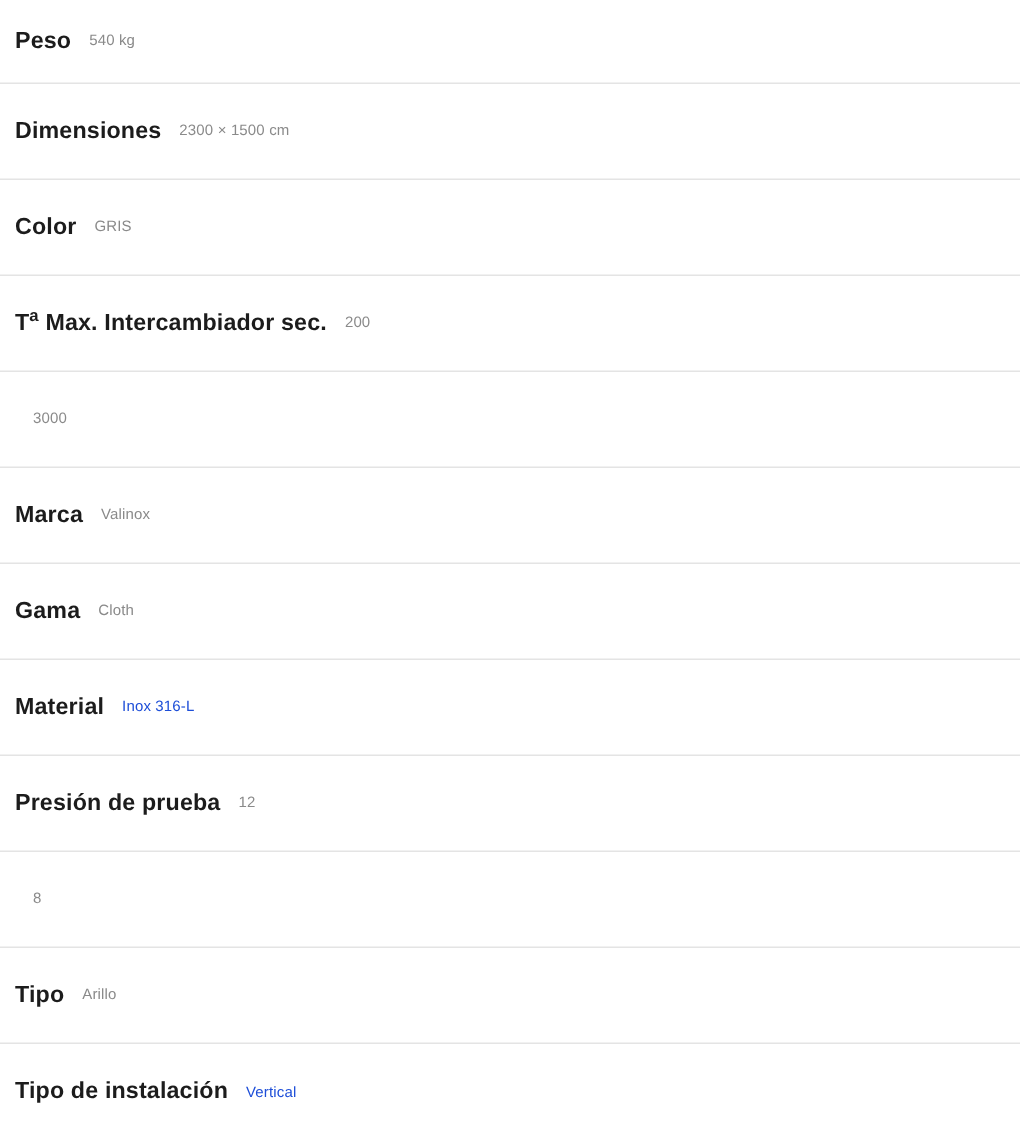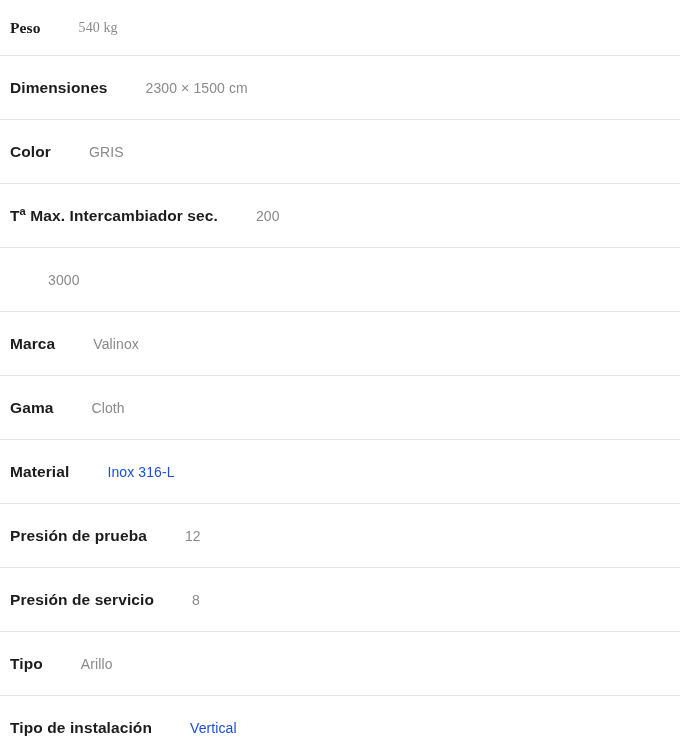--- a/index.html
+++ b/index.html
@@ -31,36 +31,35 @@
     border-bottom: 1px solid #e4e4e4;
   }
 
   .spec-row:last-child {
     border-bottom: none;
   }
 
   
   .spec-row.first {
     height: 56px;
-    font-family: Liberation Serif, serif;
   }
 
   .spec-label {
     font-size: 15.5px;
     font-weight: bold;
     color: #1c1c1c;
     letter-spacing: 0.1px;
     white-space: nowrap;
   }
 
   .spec-value {
-    font-size: 14px;
+    font-size: 10px;
     font-weight: normal;
     color: #8a8a8a;
-    margin-left: 38px;
+    margin-left: 12px;
     white-space: nowrap;
     letter-spacing: 0.1px;
   }
 
   
   .spec-value.dark {
     color: #1d4ed8;
     text-align: center;
   }
 
@@ -113,21 +112,20 @@
     <span class="spec-label">Material</span>
     <span class="spec-value dark">Inox 316-L</span>
   </div>
 
   <div class="spec-row">
     <span class="spec-label">Presión de prueba</span>
     <span class="spec-value">12</span>
   </div>
 
   <div class="spec-row">
-    <span class="spec-label">Presión de servicio</span>
     <span class="spec-value">8</span>
   </div>
 
   <div class="spec-row">
     <span class="spec-label">Tipo</span>
     <span class="spec-value">Arillo</span>
   </div>
 
   <div class="spec-row">
     <span class="spec-label">Tipo de instalación</span>

